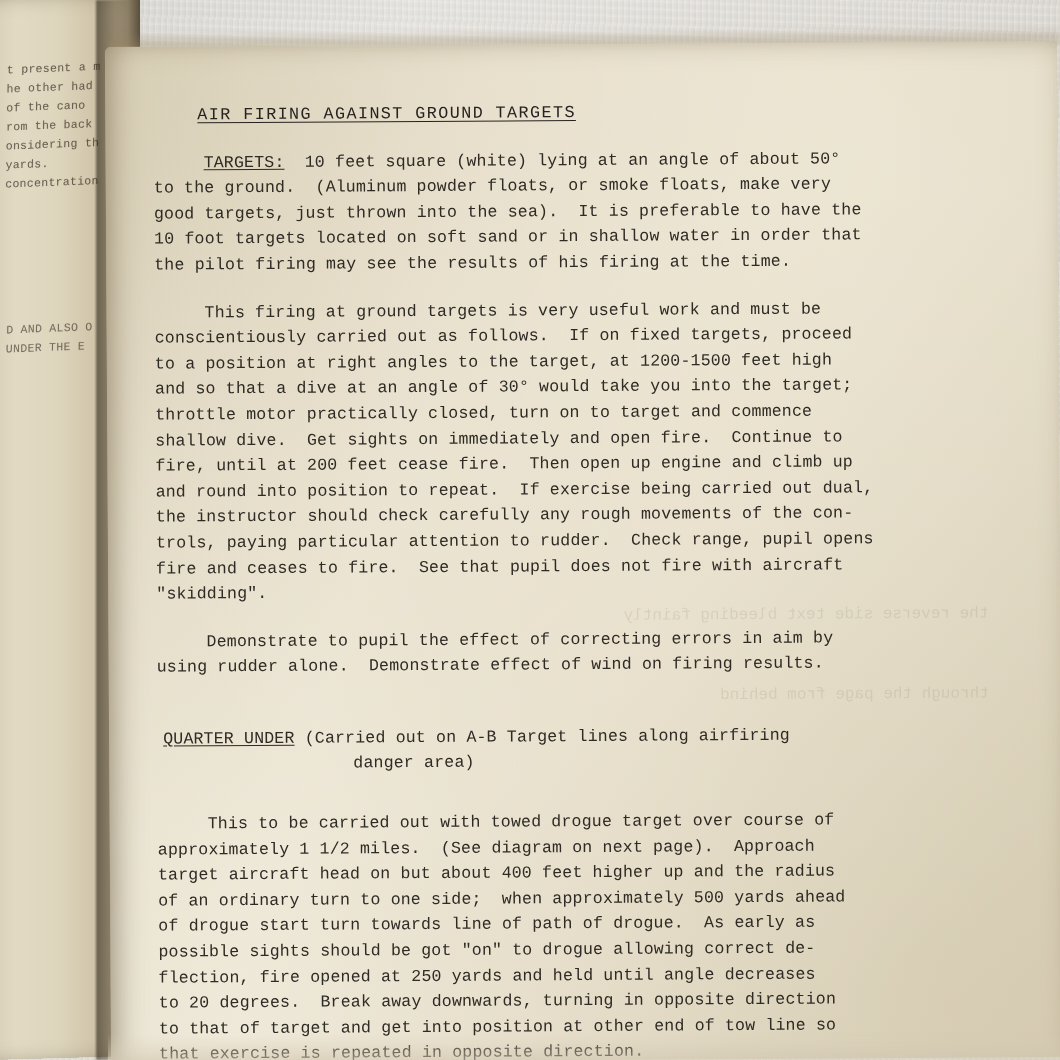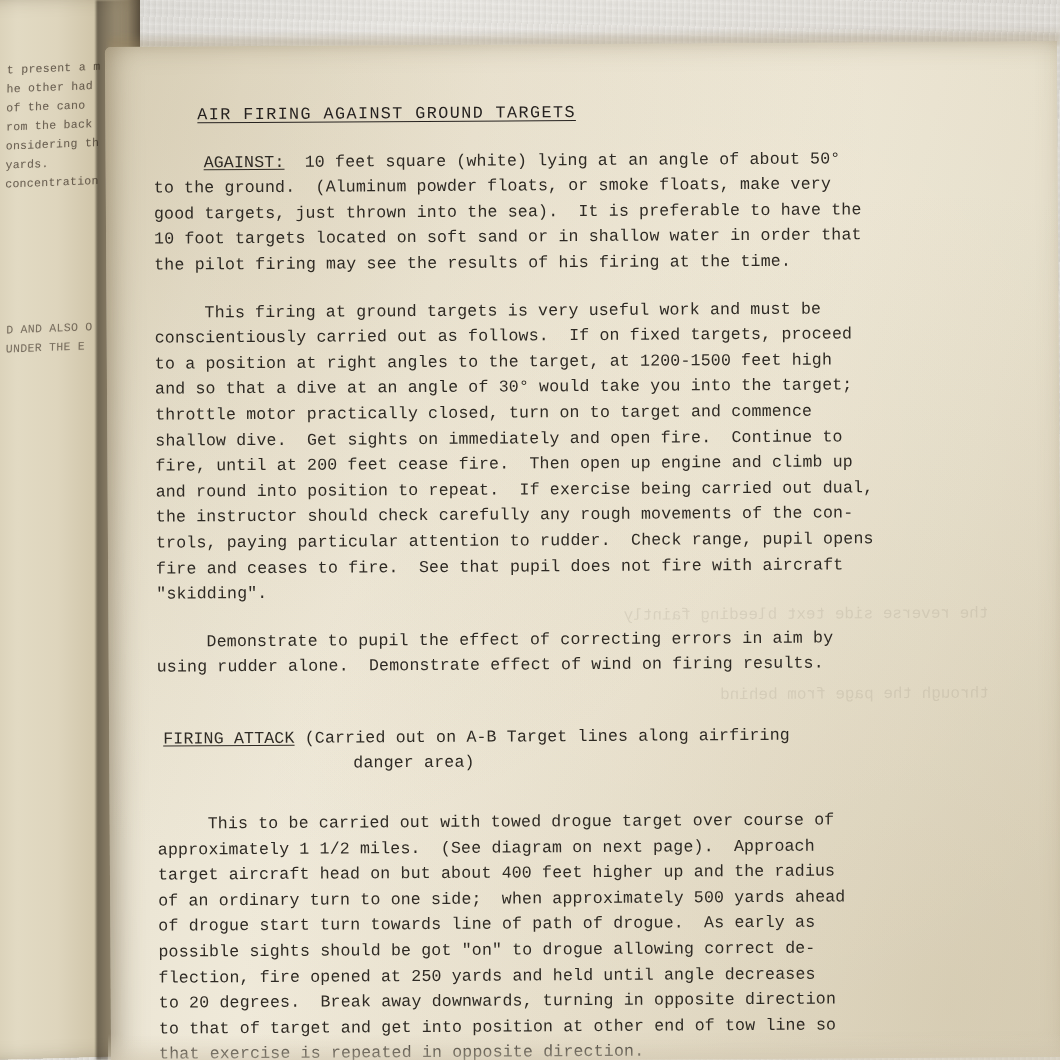--- a/index.html
+++ b/index.html
@@ -188,21 +188,21 @@
 
   <div class="page">
 
     <div class="ghost" style="top:560px">the reverse side text bleeding faintly</div>
     <div class="ghost" style="top:640px">through the page from behind</div>
 
     <div class="content">
 
       <div class="heading">AIR FIRING AGAINST GROUND TARGETS</div>
 
-      <div class="para" style="text-indent:50px"><span class="lbl-under">AGAINST:</span><span>  10 feet square (white) lying at an angle of about 50°
+      <div class="para" style="text-indent:50px"><span class="lbl-under">TARGETS:</span><span>  10 feet square (white) lying at an angle of about 50°
 to the ground.  (Aluminum powder floats, or smoke floats, make very
 good targets, just thrown into the sea).  It is preferable to have the
 10 foot targets located on soft sand or in shallow water in order that
 the pilot firing may see the results of his firing at the time.</span></div>
 
       <div class="para first-indent">This firing at ground targets is very useful work and must be
 conscientiously carried out as follows.  If on fixed targets, proceed
 to a position at right angles to the target, at 1200-1500 feet high
 and so that a dive at an angle of 30° would take you into the target;
 throttle motor practically closed, turn on to target and commence
@@ -210,21 +210,21 @@
 fire, until at 200 feet cease fire.  Then open up engine and climb up
 and round into position to repeat.  If exercise being carried out dual,
 the instructor should check carefully any rough movements of the con-
 trols, paying particular attention to rudder.  Check range, pupil opens
 fire and ceases to fire.  See that pupil does not fire with aircraft
 "skidding".</div>
 
       <div class="para first-indent">Demonstrate to pupil the effect of correcting errors in aim by
 using rudder alone.  Demonstrate effect of wind on firing results.</div>
 
-      <div class="qa-title"><span class="lbl-under">FIRING ATTACK</span><span> (Carried out on A-B Target lines along airfiring</span></div>
+      <div class="qa-title"><span class="lbl-under">QUARTER UNDER</span><span> (Carried out on A-B Target lines along airfiring</span></div>
       <div class="qa-center">danger area)</div>
 
       <div class="para first-indent" style="margin-top:34px">This to be carried out with towed drogue target over course of
 approximately 1 1/2 miles.  (See diagram on next page).  Approach
 target aircraft head on but about 400 feet higher up and the radius
 of an ordinary turn to one side;  when approximately 500 yards ahead
 of drogue start turn towards line of path of drogue.  As early as
 possible sights should be got "on" to drogue allowing correct de-
 flection, fire opened at 250 yards and held until angle decreases
 to 20 degrees.  Break away downwards, turning in opposite direction

